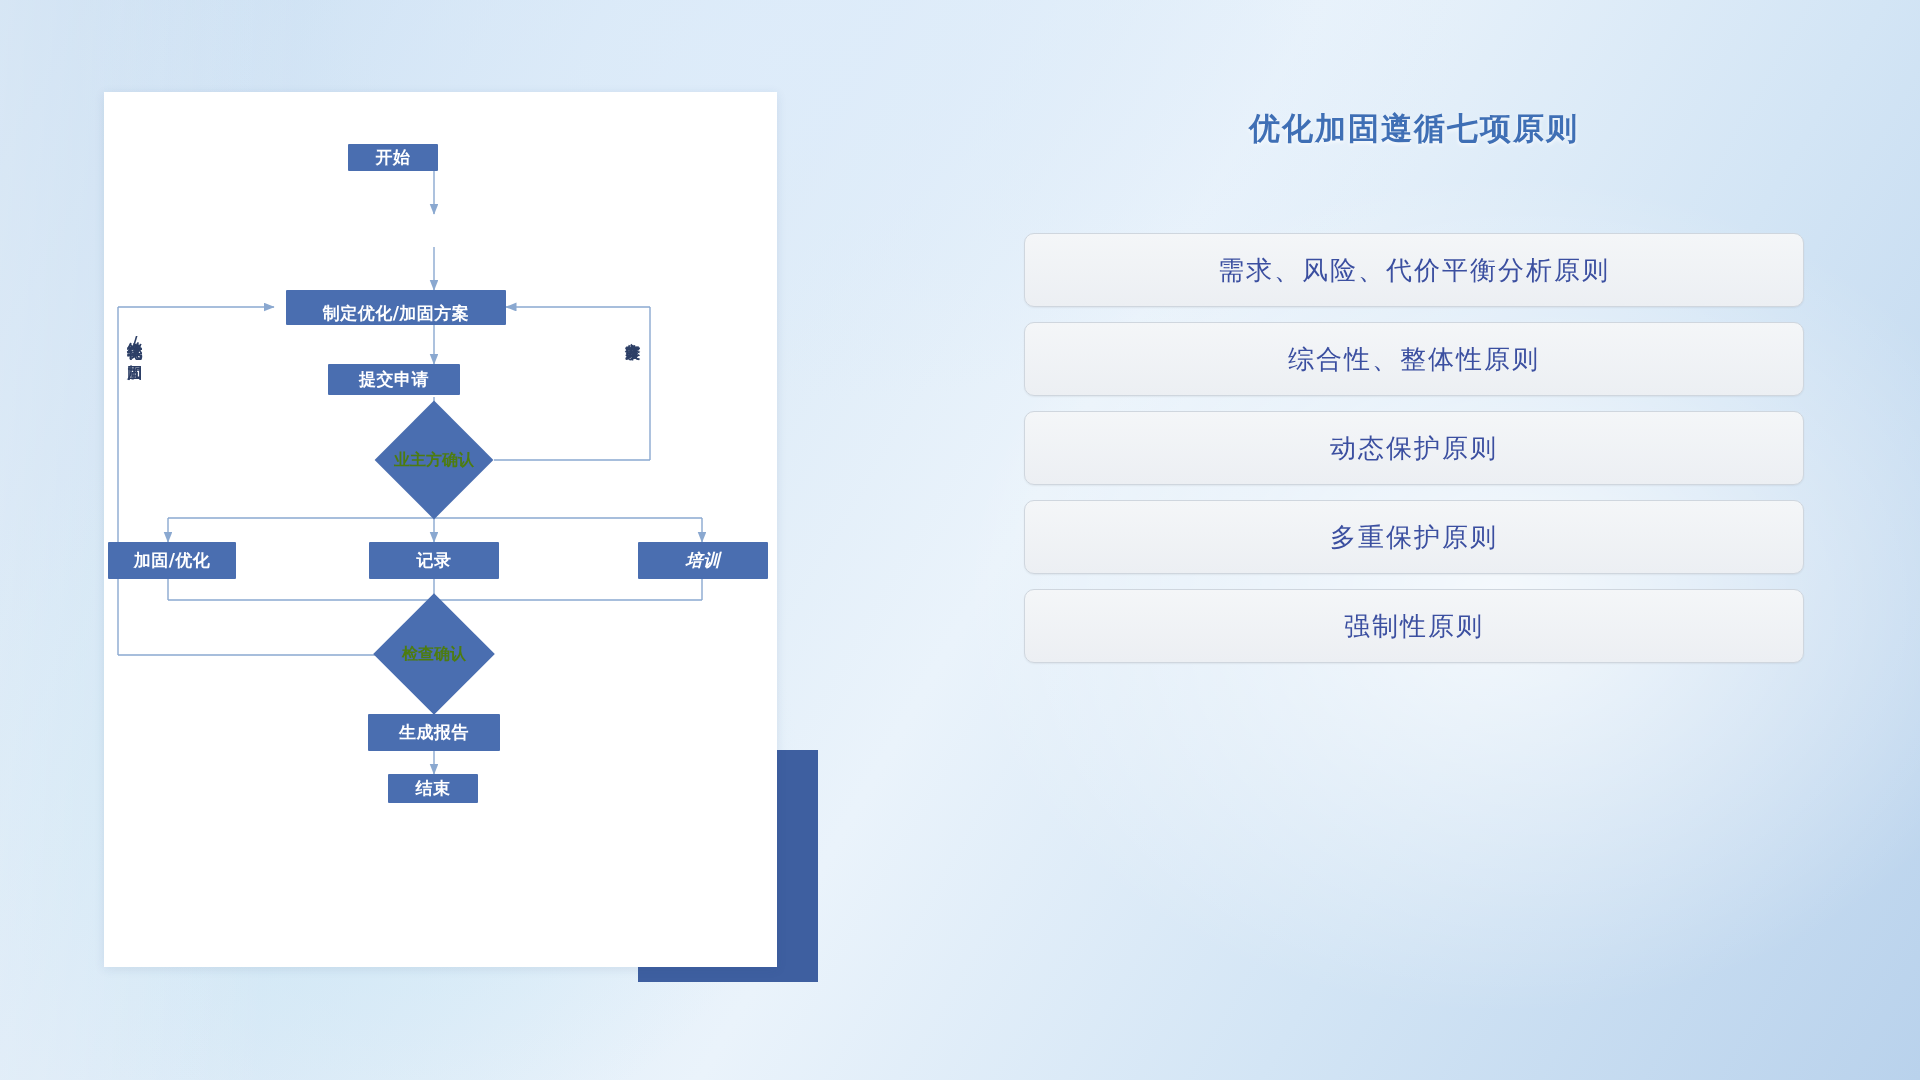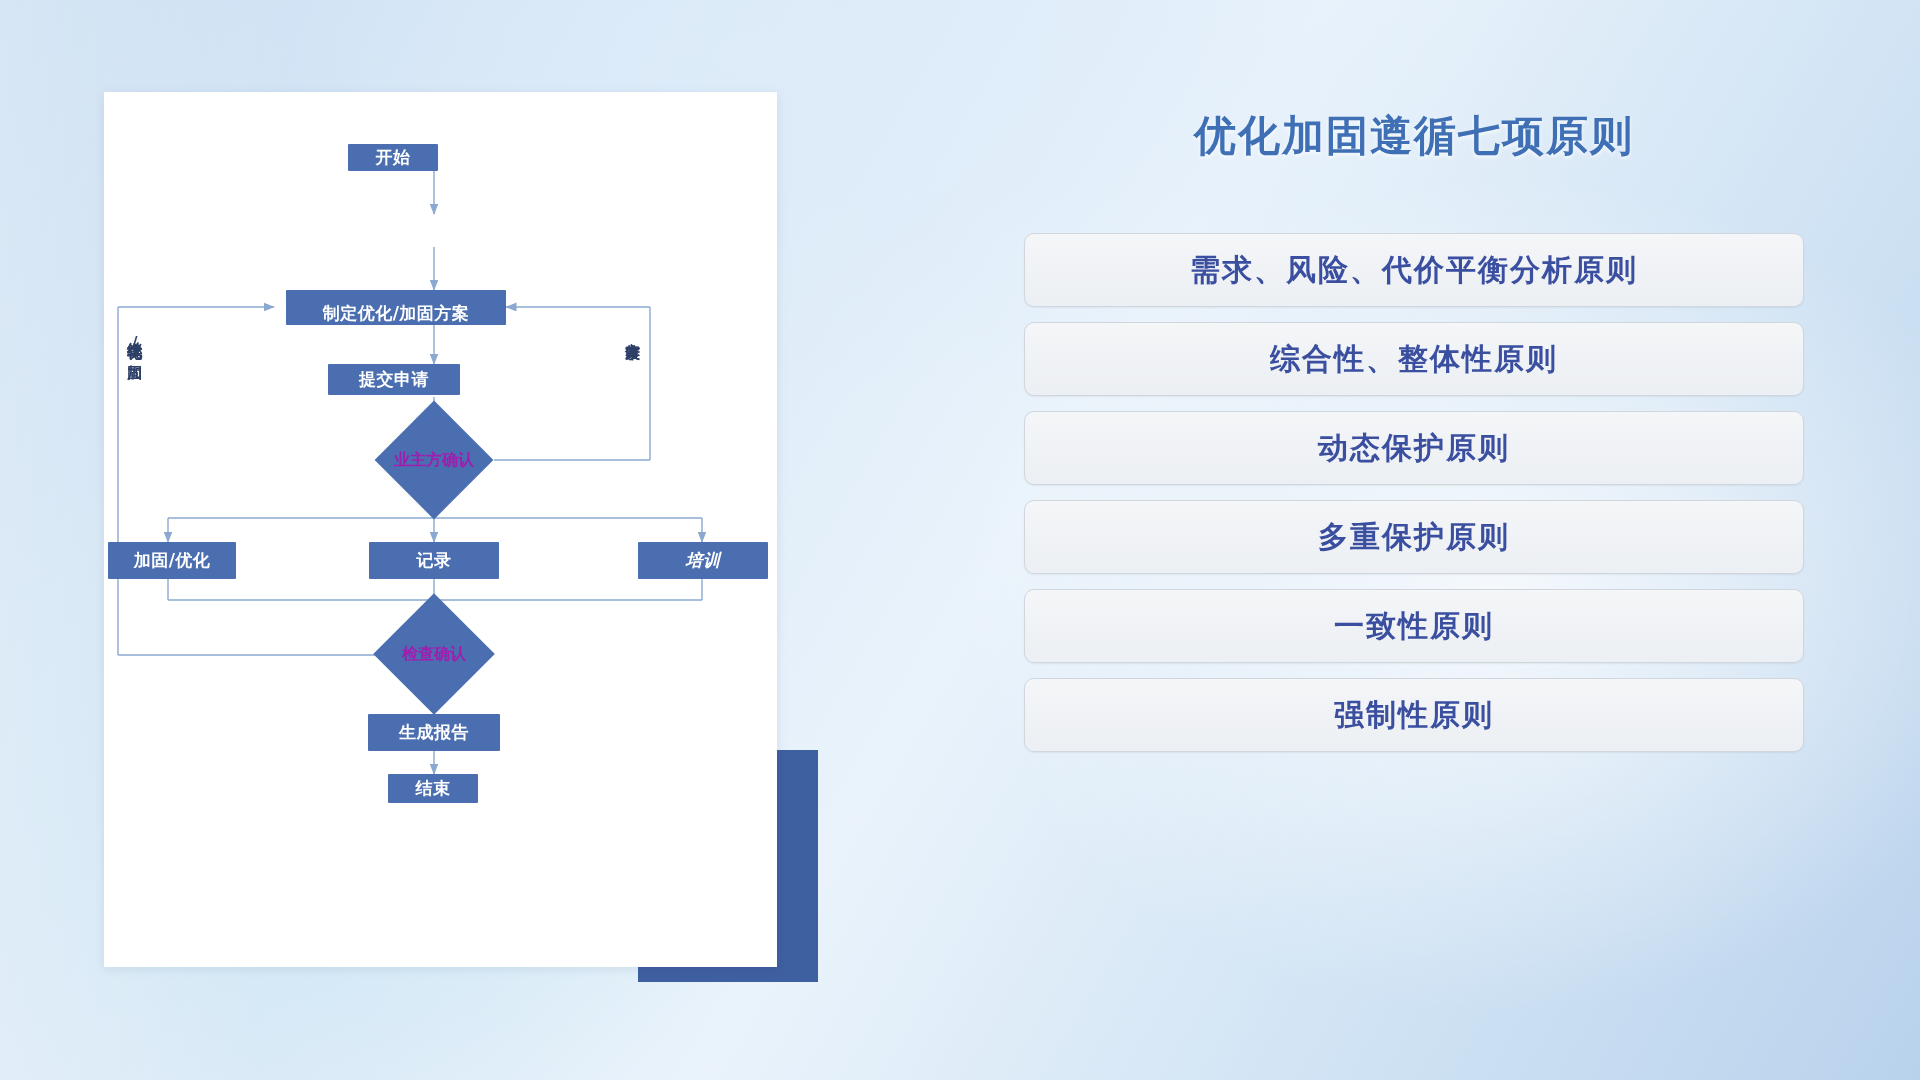--- a/index.html
+++ b/index.html
@@ -89,21 +89,21 @@
   }
   .diamond .dshape {
     position: absolute;
     inset: 0;
     background: #4a6eb0;
     transform: rotate(45deg);
     transform-origin: center;
   }
   .diamond .dlabel {
     position: relative;
-    color: #a21caf;
+    color: #4d7c0f;
     font-size: 16px;
     font-weight: 700;
     white-space: nowrap;
     z-index: 2;
   }
 
   .vlabel {
     position: absolute;
     color: #2d3f66;
     font-size: 15px;
@@ -115,21 +115,21 @@
   }
 
   
   .right-title {
     position: absolute;
     left: 1024px;
     top: 108px;
     width: 780px;
     text-align: center;
     color: #3f6fb5;
-    font-size: 42px;
+    font-size: 31px;
     font-weight: 700;
     letter-spacing: 2px;
     text-shadow: 0 2px 4px rgba(255,255,255,0.8);
   }
   .principles {
     position: absolute;
     left: 1024px;
     top: 233px;
     width: 780px;
   }
@@ -152,22 +152,22 @@
     left: 2px;
     right: 2px;
     bottom: -3px;
     height: 5px;
     border-radius: 0 0 10px 10px;
     background: linear-gradient(180deg, #e0312c 0%, #b71f1b 100%);
     z-index: -1;
   }
   .p-label {
     color: #3b4fa0;
-    font-size: 30px;
-    font-weight: 700;
+    font-size: 26px;
+    font-weight: 400;
     letter-spacing: 2px;
   }
 </style>
 </head>
 <body>
 
 <div class="slide">
 
   <div class="shadow-block"></div>
 
@@ -274,20 +274,17 @@
     <div class="p-item">
       <span class="p-label">综合性、整体性原则</span>
     </div>
     <div class="p-item">
       <span class="p-label">动态保护原则</span>
     </div>
     <div class="p-item">
       <span class="p-label">多重保护原则</span>
     </div>
     <div class="p-item">
-      <span class="p-label">一致性原则</span>
-    </div>
-    <div class="p-item">
       <span class="p-label">强制性原则</span>
     </div>
   </div>
 
 </div>
 
 </body></html>

